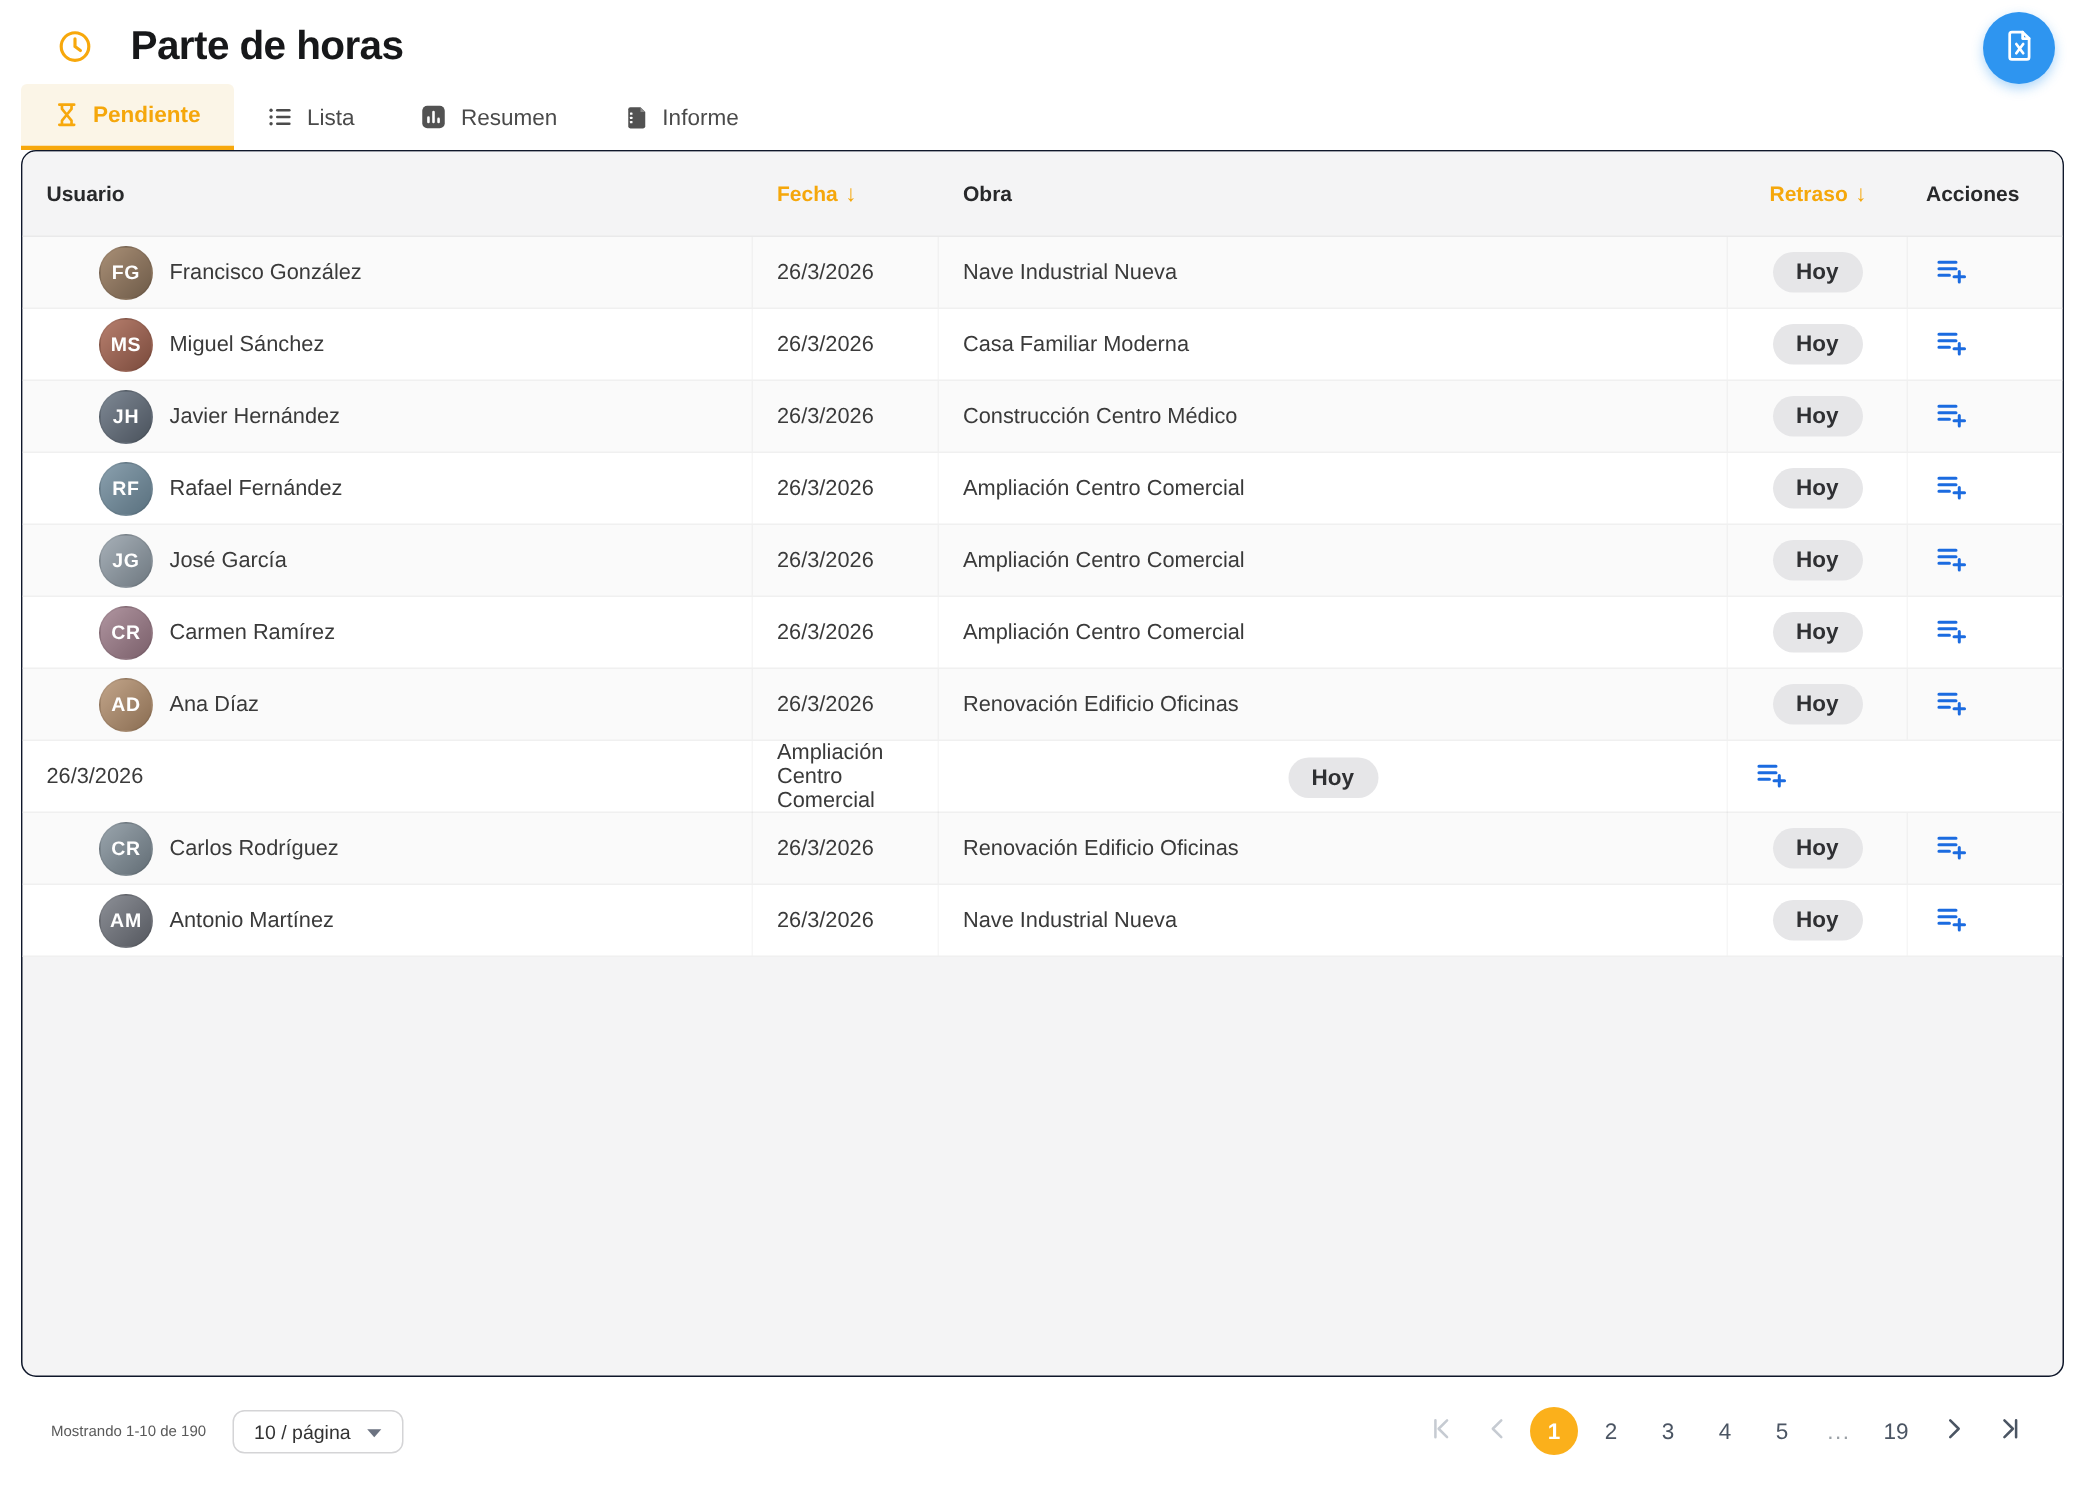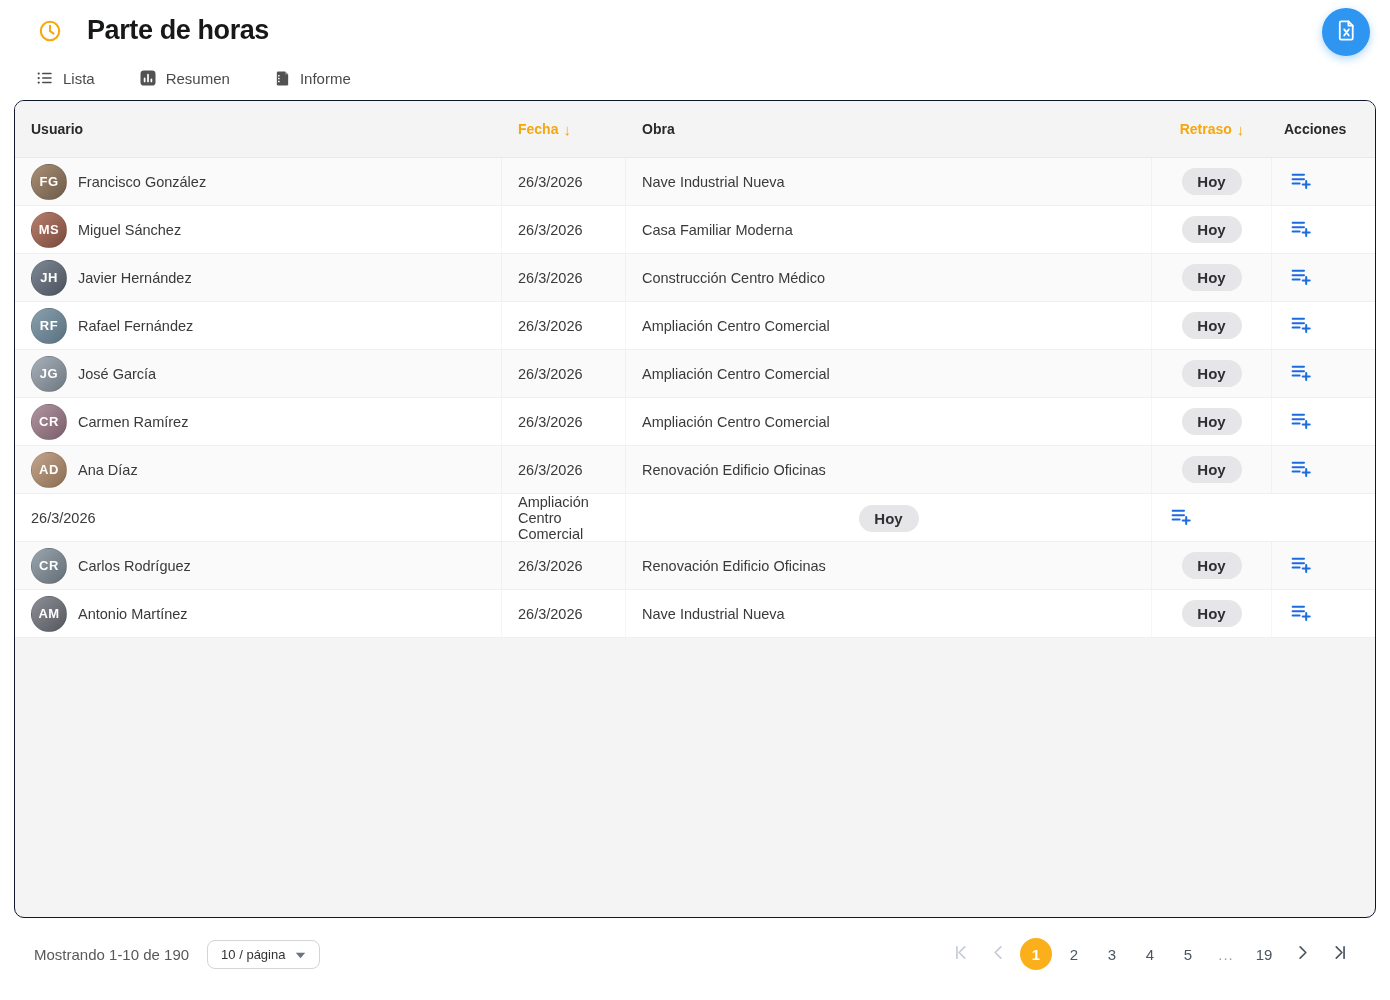--- a/index.html
+++ b/index.html
@@ -32,36 +32,36 @@
   .thead > div { padding:0 16px; }
   .th-sort { color:#f5a70b; display:flex; align-items:center; gap:5px; }
   .sort-arrow { font-size:15px; font-weight:400; }
   .trow { height:48px; background:#ffffff; border-bottom:1px solid #f0f0f0; font-size:14.5px; }
   .trow:nth-child(even) { background:#fafafa; }
   .trow > div { padding:0 16px; height:100%; display:flex; align-items:center; }
   .trow > div:not(:last-child) { border-right:1px solid rgba(0,0,0,0.035); }
   .cell-user { gap:11px; }
   .avatar { width:36px; height:36px; border-radius:50%; flex:0 0 36px; display:flex;
     align-items:center; justify-content:center; color:#fff; font-size:13px; font-weight:700;
-    border:1px solid rgba(0,0,0,0.06); letter-spacing:.5px; }
+    border:1px solid rgba(0,0,0,0.06); letter-spacing:.5px;margin-left:35px; }
   .av0{background:linear-gradient(135deg,#a98f76,#6d5a48);} .av1{background:linear-gradient(135deg,#b77f6e,#7a4a3c);}
   .av2{background:linear-gradient(135deg,#7e8894,#4a525c);} .av3{background:linear-gradient(135deg,#8aa0ae,#59707e);}
   .av4{background:linear-gradient(135deg,#a7b0b8,#6e7880);} .av5{background:linear-gradient(135deg,#b095a0,#7a5f6a);}
   .av6{background:linear-gradient(135deg,#c2a58a,#8a6d52);} .av7{background:linear-gradient(135deg,#7f8f9b,#4d5d69);}
   .av8{background:linear-gradient(135deg,#9aa5ad,#626d75);} .av9{background:linear-gradient(135deg,#8c8f96,#55585f);}
   .cell-delay { justify-content:center; }
   .badge { background:#e6e6e8; color:#2f3033; font-size:15px; font-weight:600;
     border-radius:999px; padding:5px 0; width:60px; text-align:center; }
   .action-btn { background:none; border:none; cursor:pointer; display:flex; align-items:center; padding:2px; }
 
   
   .footer { position:absolute; left:14px; top:918px; width:1362px; height:72px;
     display:flex; align-items:center; justify-content:space-between; padding:0 20px; }
   .foot-left { display:flex; align-items:center; gap:18px; }
-  .showing { font-size:15px; color:#595959; }
+  .showing { font-size:10px; color:#595959; }
   .page-size { display:flex; align-items:center; gap:10px; border:1px solid #d4d4d6;
     border-radius:8px; padding:6px 13px; font-size:13px; color:#333; background:#fff; cursor:pointer; }
   .pager { display:flex; align-items:center; gap:6px; }
   .pg-item { min-width:32px; height:32px; border-radius:50%; display:flex; align-items:center;
     justify-content:center; font-size:15px; color:#4b5563; cursor:pointer; background:none; border:none; }
   .pg-item.active { background:#fbb01b; color:#ffffff; font-weight:600; }
   .pg-item.disabled { color:#c6cbd2; cursor:default; }
   .pg-item.ellipsis { color:#9aa0a6; cursor:default; letter-spacing:1px; }
   .pg-nav { display:flex; align-items:center; justify-content:center; }
 </style>
@@ -84,20 +84,28 @@
     <span>
       <svg width="23" height="23" viewBox="0 0 24 24" fill="none" stroke="#ffffff" stroke-width="1.9" stroke-linejoin="round" stroke-linecap="round">
         <path d="M6.5 2.5h7.5l4.5 4.5v13a1.5 1.5 0 0 1-1.5 1.5H6.5A1.5 1.5 0 0 1 5 20V4a1.5 1.5 0 0 1 1.5-1.5z"></path>
         <path d="M14 2.5V7h4.5"></path>
         <path d="M9.6 10.8l4.8 6.4M14.4 10.8l-4.8 6.4"></path>
       </svg>
     </span>
   </button>
 
   <div class="tabs">
+    <div class="tab active">
+      <span class="t-icon">
+        <svg width="17" height="19" viewBox="0 0 24 24" fill="none" stroke="#F7A80C" stroke-width="2.5" stroke-linecap="round" stroke-linejoin="round">
+          <path d="M5 2.5h14M5 21.5h14M7.5 2.5v4l4.5 5.5 4.5-5.5v-4M7.5 21.5v-4l4.5-5.5 4.5 5.5v4"></path>
+        </svg>
+      </span>
+      <span>Pendiente</span>
+    </div>
     <div class="tab">
       <span class="t-icon">
         <svg width="18" height="18" viewBox="0 0 24 24" fill="#4b4b4b">
           <circle cx="3.6" cy="6" r="1.5"></circle>
             <circle cx="3.6" cy="12" r="1.5"></circle>
             <circle cx="3.6" cy="18" r="1.5"></circle>
           <rect x="8" y="4.9" width="13" height="2.2" rx="1.1"></rect>
           <rect x="8" y="10.9" width="13" height="2.2" rx="1.1"></rect>
           <rect x="8" y="16.9" width="13" height="2.2" rx="1.1"></rect>
         </svg>

